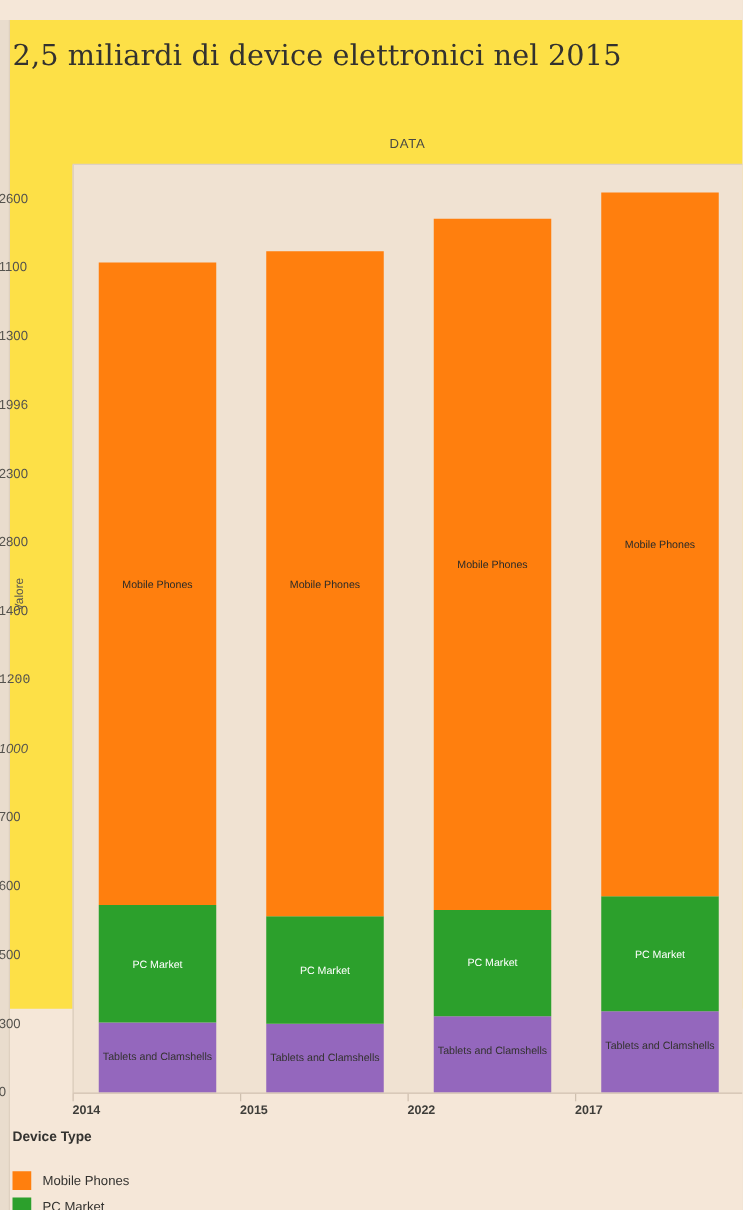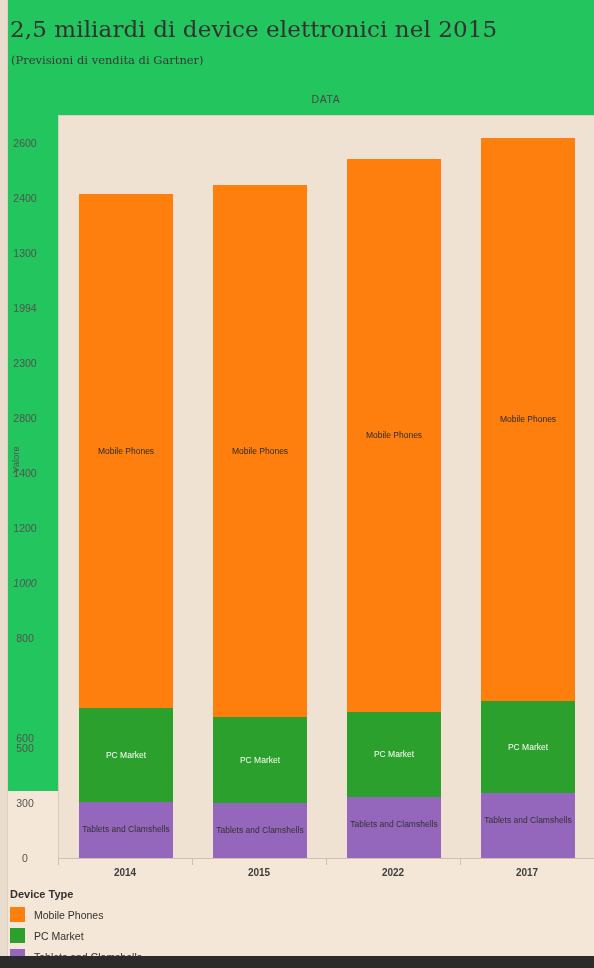--- a/index.html
+++ b/index.html
@@ -9,24 +9,24 @@
   body {
     width: 594px;
     height: 968px;
     background: #f5e7d8;
     font-family: "Liberation Sans", sans-serif;
     overflow: hidden;
     position: relative;
   }
   .page {
     position: absolute;
-    left: 0; top: 0;
+    left: 0; top: 16px;
     width: 594px;
     height: 791px;
-    background: #22c55e;
+    background: #fde047;
   }
   
   .edge-strip {
     position: absolute;
     left: 0; top: 0;
     width: 7px;
     height: 968px;
     background: #e9dccd;
     border-right: 1px solid #ded0c0;
   }
@@ -95,21 +95,21 @@
     font-size: 9.5px;
     color: #56544f;
     transform: rotate(-90deg);
     transform-origin: left top;
     white-space: nowrap;
   }
   .ytick {
     position: absolute;
     right: 100%;
     width: 52px;
-    text-align: center;
+    text-align: left;
     font-size: 10.5px;
     color: #55534e;
     transform: translateY(-50%);
     padding-right: 8px;
   }
   
   .bars {
     position: absolute;
     left: 0; top: 0;
     width: 100%;
@@ -157,21 +157,20 @@
   .xticks {
     position: absolute;
     left: 58px;
     top: 766px;
     width: 536px;
     height: 26px;
   }
   .xtick {
     position: absolute;
     top: 8px;
-    text-align: center;
     font-size: 10px;
     font-weight: bold;
     color: #3e3d39;
   }
   .xtick-sep {
     position: absolute;
     top: 0;
     width: 1px;
     height: 6px;
     background: #cfc0af;
@@ -180,21 +179,21 @@
   .legend {
     position: absolute;
     left: 10px;
     top: 888px;
     width: 300px;
   }
   .legend-title {
     font-size: 11px;
     font-weight: bold;
     color: #33322f;
-    margin-bottom: 7px;
+    margin-bottom: 21px;
   }
   .legend-row {
     display: flex;
     align-items: center;
     margin-bottom: 6px;
   }
   .legend-swatch {
     width: 15px;
     height: 15px;
     margin-right: 9px;
@@ -214,44 +213,43 @@
   }
 </style>
 </head>
 <body>
 
 <div class="page">
   <div class="edge-strip"></div>
 
   <div class="header">
     <h1 class="chart-title">2,5 miliardi di device elettronici nel 2015</h1>
-    <div class="chart-subtitle">(Previsioni di vendita di Gartner)</div>
   </div>
 
   <div class="chart-area">
     <div class="data-header">DATA</div>
     <div class="header-rule"></div>
 
     <div class="y-axis-label">Valore</div>
 
     <div class="plot">
       <div class="yticks-layer" id="yticks-layer">
           <div class="ytick" style="top: 742px;">0</div>
           <div class="ytick" style="top: 687.037px;">300</div>
           <div class="ytick" style="top: 632.074px;">500</div>
-          <div class="ytick" style="top: 577.111px; margin-top: 45px;">600</div>
-          <div class="ytick" style="top: 522.148px;">800</div>
+          <div class="ytick" style="top: 577.111px;">600</div>
+          <div class="ytick" style="top: 522.148px;">700</div>
           <div class="ytick" style="top: 467.185px; font-style: italic;">1000</div>
-          <div class="ytick" style="top: 412.222px;">1200</div>
+          <div class="ytick" style="top: 412.222px; font-family: Liberation Mono, monospace;">1200</div>
           <div class="ytick" style="top: 357.259px;">1400</div>
           <div class="ytick" style="top: 302.296px;">2800</div>
           <div class="ytick" style="top: 247.333px;">2300</div>
-          <div class="ytick" style="top: 192.37px;">1994</div>
+          <div class="ytick" style="top: 192.37px;">1996</div>
           <div class="ytick" style="top: 137.407px;">1300</div>
-          <div class="ytick" style="top: 82.4444px;">2400</div>
+          <div class="ytick" style="top: 82.4444px;">1100</div>
           <div class="ytick" style="top: 27.4815px;">2600</div>
         </div>
       <div class="bars" id="bars-layer">
           <div class="bar-group" style="left: 20.1px; width: 93.8px;">
             <div class="seg tablets" style="background: rgb(148, 103, 189); top: 685.663px; height: 56.337px;">
               <span class="seg-label">Tablets and Clamshells</span>
             </div>
             <div class="seg pc" style="background: rgb(44, 160, 44); top: 592.226px; height: 93.437px;">
               <span class="seg-label">PC Market</span>
             </div>

